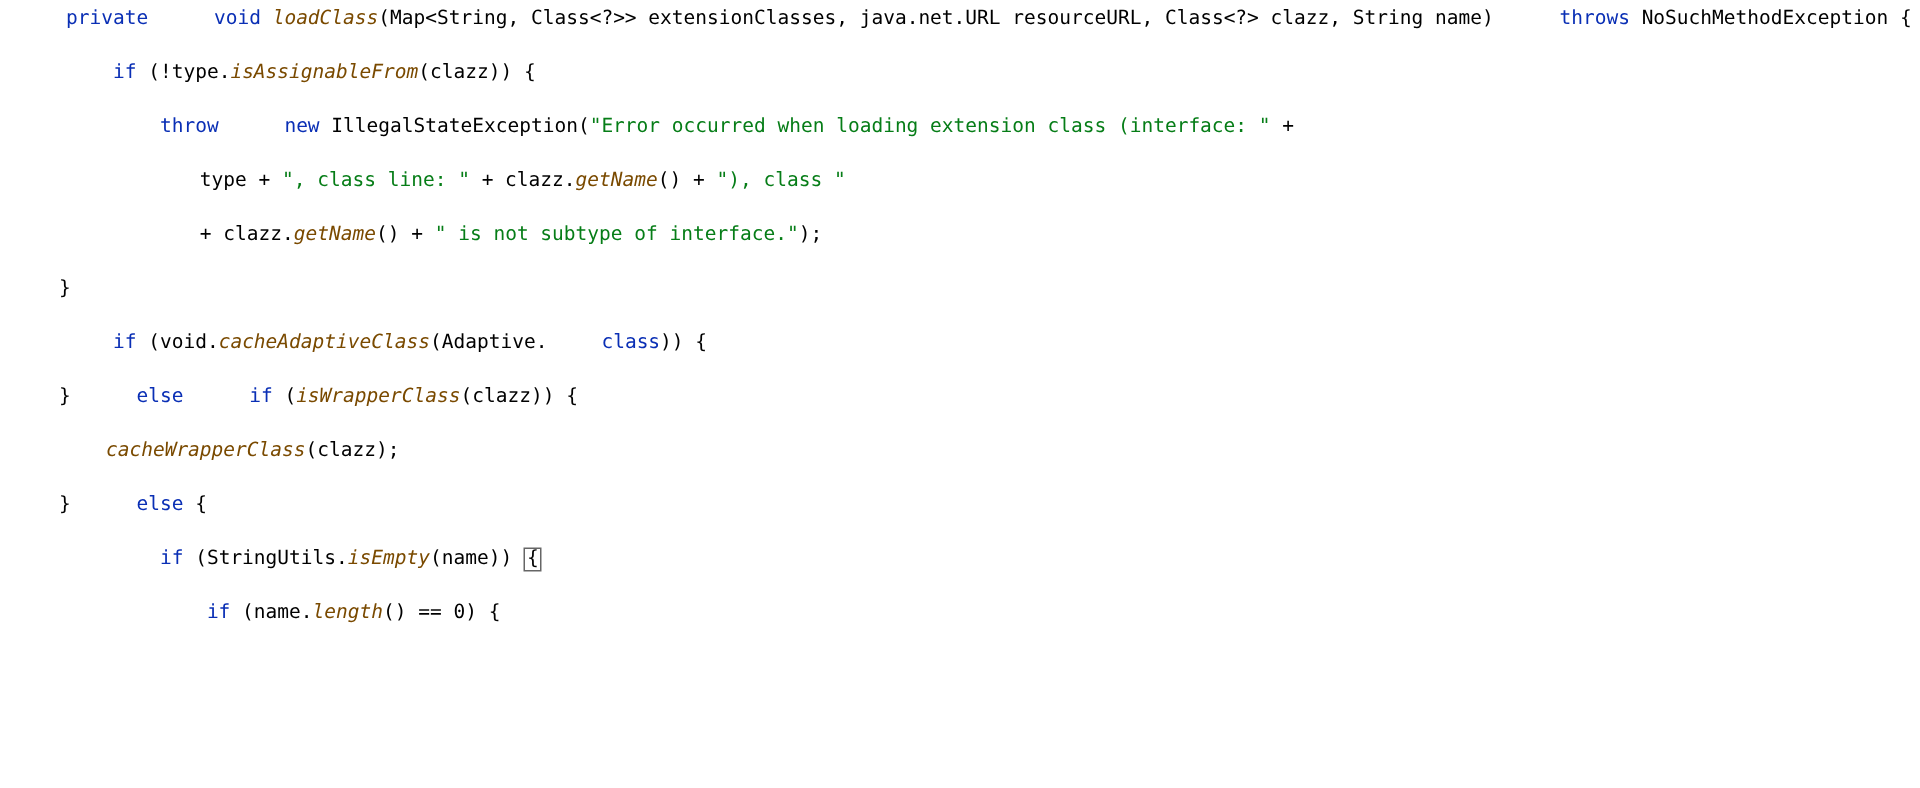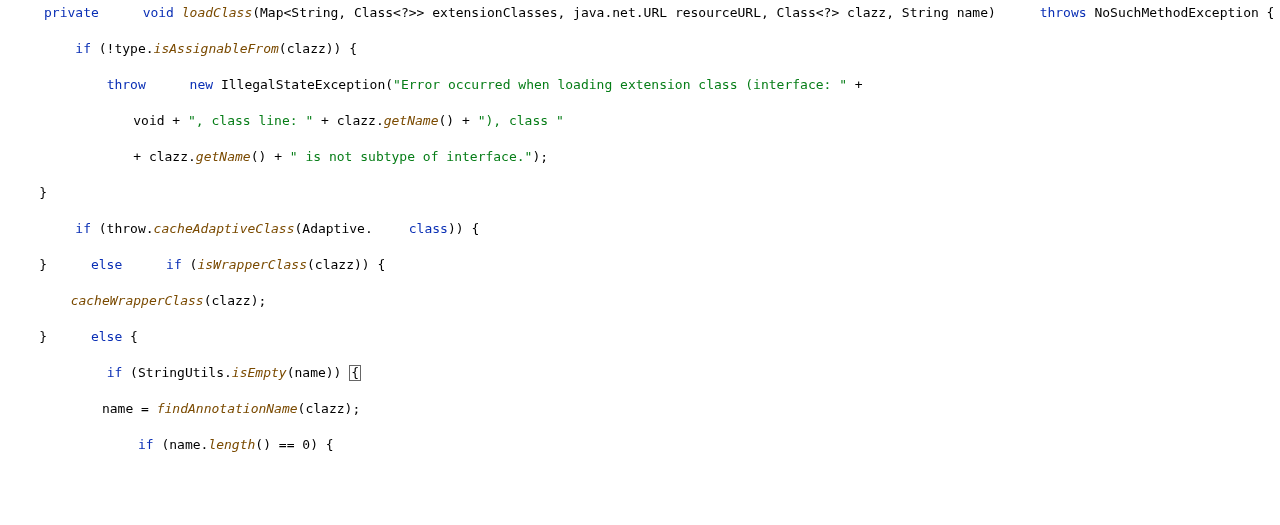--- a/index.html
+++ b/index.html
@@ -27,29 +27,28 @@
     padding: 0 1px;
     line-height: 14px;
   }
 </style>
 </head>
 <body>
 
 <pre class="code"><span class="line"><span class="kw">private</span> <span class="kw">void</span> <span class="mth">loadClass</span><span>(Map&lt;String, Class&lt;?&gt;&gt; </span><span>extensionClasses</span><span>, java.net.URL </span><span>resourceURL</span><span>, Class&lt;?&gt; </span><span>clazz</span><span>, String </span><span>name</span><span>) </span><span class="kw">throws</span> <span>NoSuchMethodException</span> {</span>
 <span class="line">    <span class="kw">if</span><span> (!type.</span><span class="mth">isAssignableFrom</span><span>(clazz)) {</span></span>
 <span class="line">        <span class="kw">throw</span> <span class="kw">new</span><span> IllegalStateException(</span><span class="str">"Error occurred when loading extension class (interface: "</span><span> +</span></span>
-<span class="line">                <span>void + </span><span class="str">", class line: "</span><span> + clazz.</span><span class="mth">getName</span><span>() + </span><span class="str">"), class "</span></span>
+<span class="line">                <span>type + </span><span class="str">", class line: "</span><span> + clazz.</span><span class="mth">getName</span><span>() + </span><span class="str">"), class "</span></span>
 <span class="line">                <span>+ clazz.</span><span class="mth">getName</span><span>() + </span><span class="str">" is not subtype of interface."</span><span>);</span></span>
 <span class="line">    <span>}</span></span>
-<span class="line">    <span class="kw">if</span><span> (throw.</span><span class="mth">cacheAdaptiveClass</span><span>(Adaptive.</span><span class="kw">class</span><span>)) {</span></span>
+<span class="line">    <span class="kw">if</span><span> (void.</span><span class="mth">cacheAdaptiveClass</span><span>(Adaptive.</span><span class="kw">class</span><span>)) {</span></span>
 <span class="line">    } <span class="kw">else</span> <span class="kw">if</span><span> (</span><span class="mth">isWrapperClass</span><span>(clazz)) {</span></span>
 <span class="line">        <span class="mth">cacheWrapperClass</span><span>(clazz);</span></span>
 <span class="line">    } <span class="kw">else</span><span> {</span></span>
 <span class="line">        <span class="kw">if</span><span> (StringUtils.</span><span class="mth">isEmpty</span><span>(name)) </span><span class="cursor-box">{</span></span>
-<span class="line">            <span>name = </span><span class="mth">findAnnotationName</span><span>(clazz);</span></span>
 <span class="line">            <span class="kw">if</span><span> (name.</span><span class="mth">length</span><span>() == 0) {</span></span>
 
 
 
 
 
 
 
 
 

